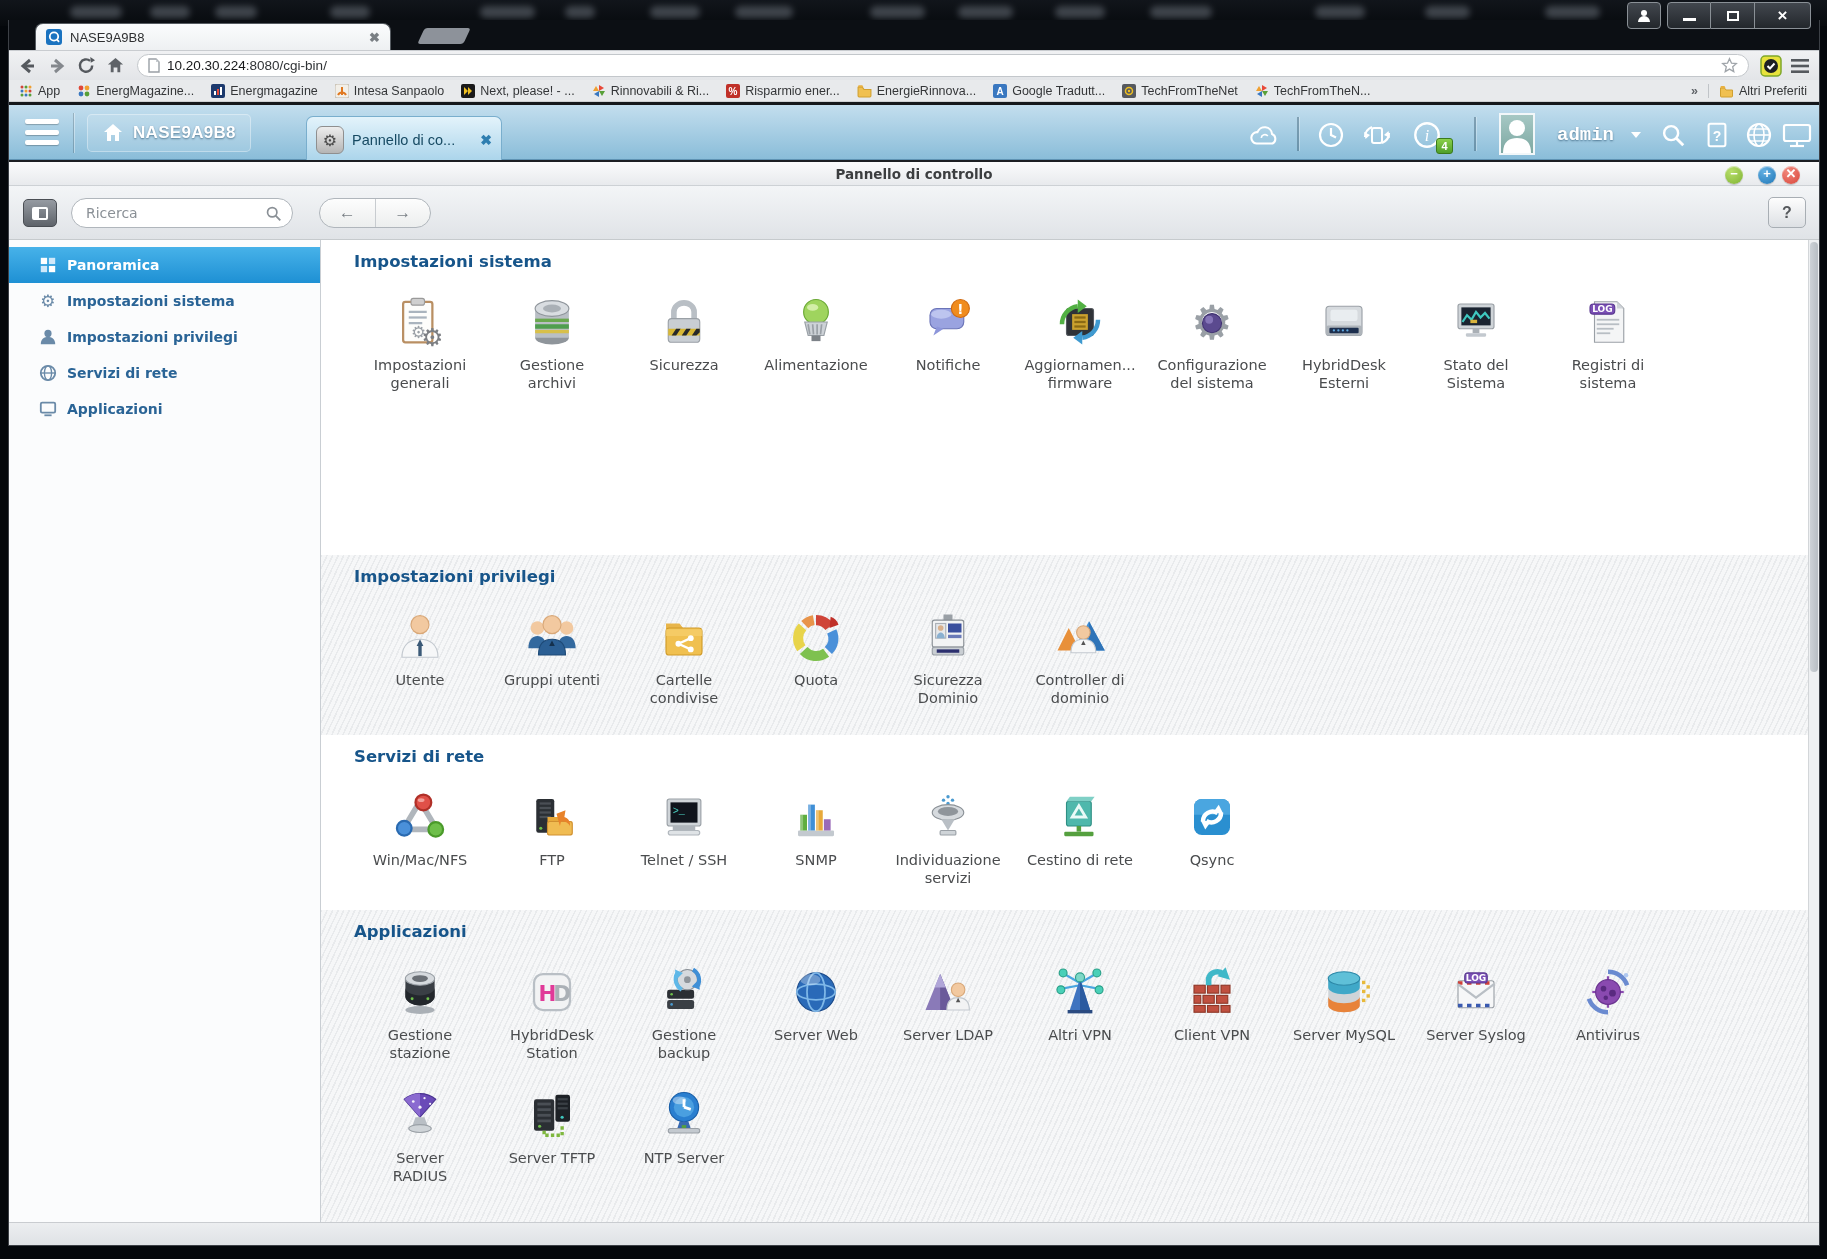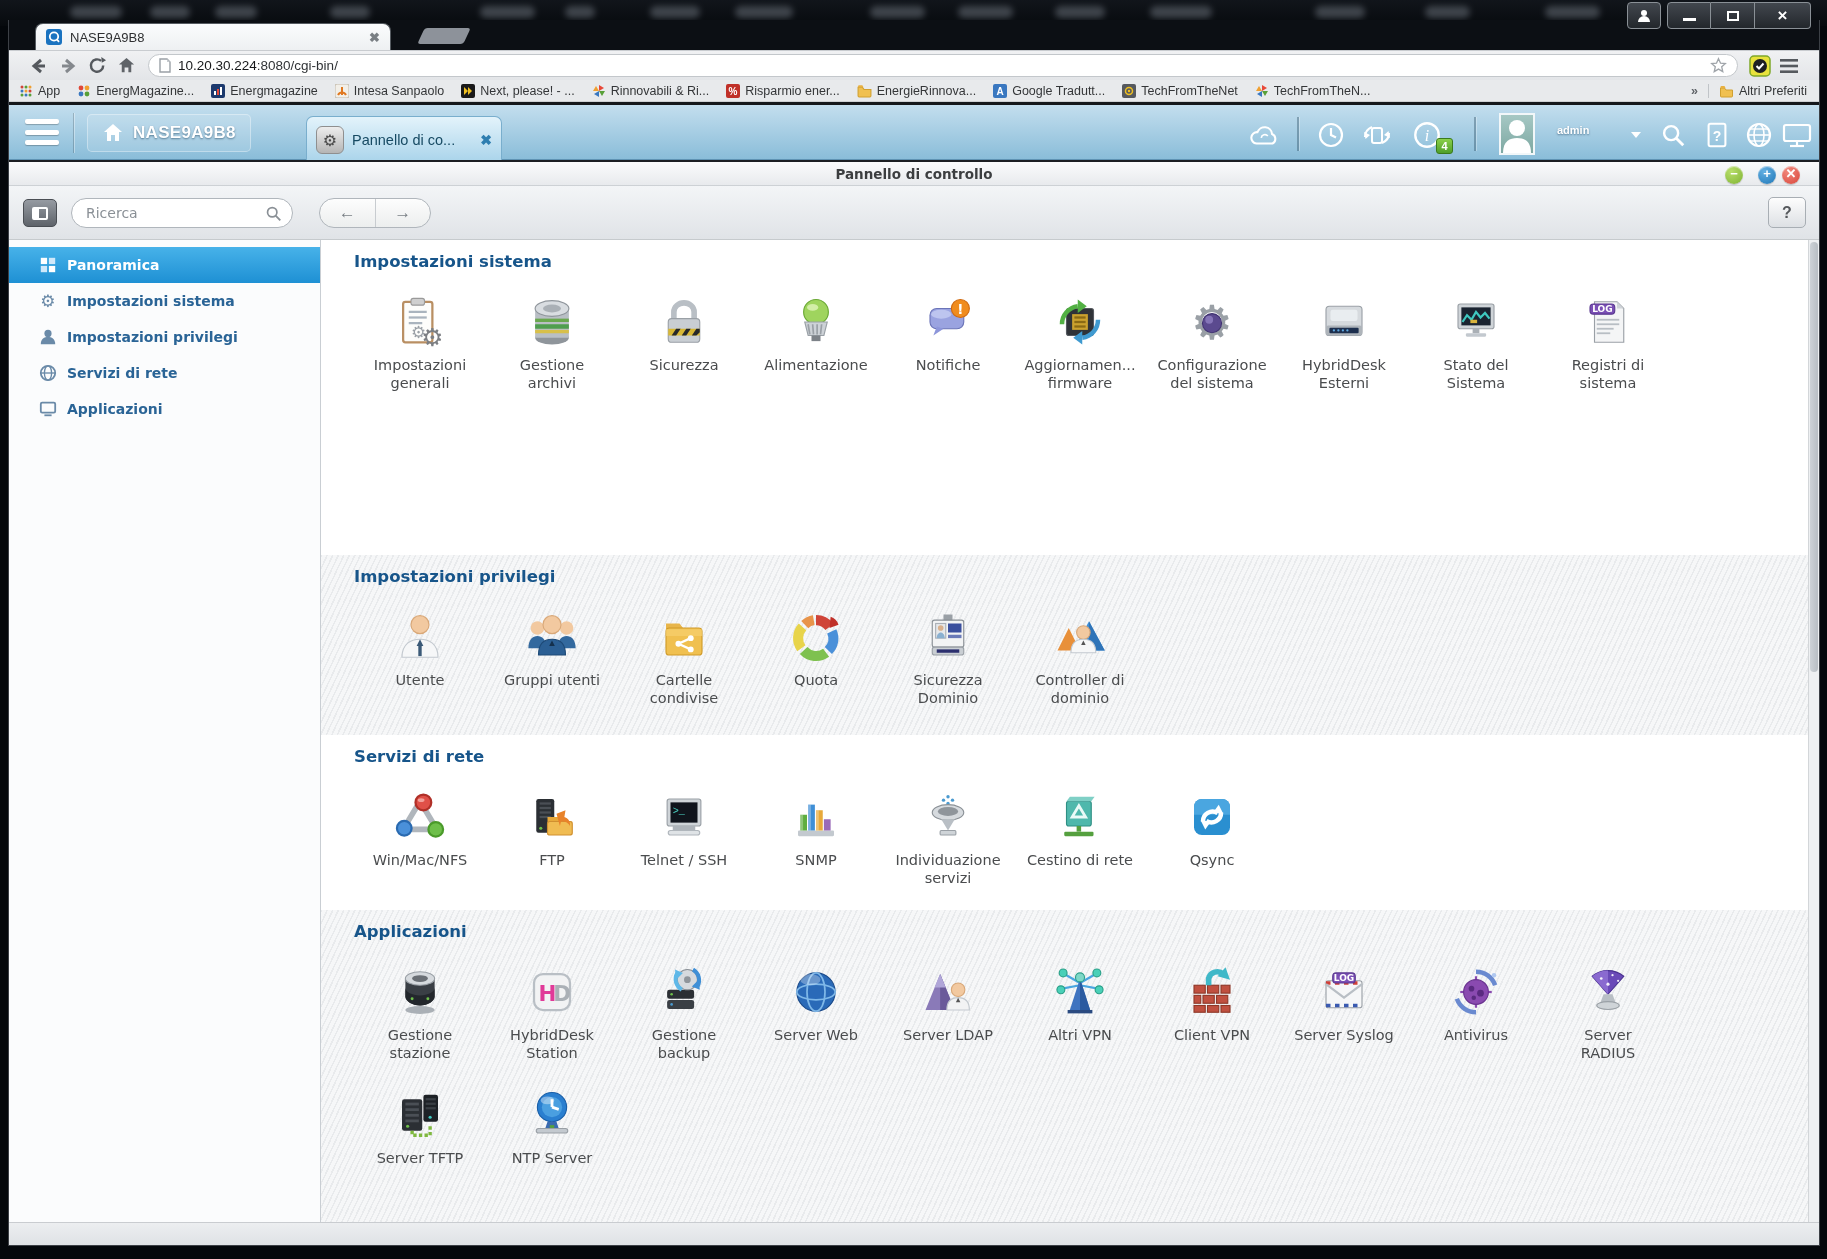--- a/index.html
+++ b/index.html
@@ -29,21 +29,21 @@
 
   
   #browser { position:absolute; left:8px; top:20px; width:1812px; height:1226px; border:1px solid #3c4046; border-top:none; background:#0c0f14; }
   #tabstrip { position:relative; height:30px; }
   #tab { position:absolute; left:26px; top:3px; width:356px; height:27px;
          background:linear-gradient(#fbfcfd,#eef0f2); border-radius:8px 8px 0 0;
          border:1px solid #565b61; border-bottom:none; display:flex; align-items:center; padding:0 10px; gap:8px; }
   #tab .title { font-size:13px; color:#2e2f31; flex:1; white-space:nowrap; overflow:hidden; }
   #tab .tab-close { color:#7a7f84; font-size:13px; font-weight:bold; cursor:default; }
   #newtab-btn { position:absolute; left:412px; top:8px; width:46px; height:16px; background:#9ba1a8; border-radius:3px; transform:skewX(-25deg); opacity:.9; }
-  #navbar { height:30px; background:linear-gradient(#f0f1f3,#e3e5e8); border-top:1px solid #c9ccd0; display:flex; align-items:center; padding:0 19px; gap:7px; }
+  #navbar { height:30px; background:linear-gradient(#f0f1f3,#e3e5e8); border-top:1px solid #c9ccd0; display:flex; align-items:center; padding:0 8px; gap:7px; }
   .navic { width:22px; height:22px; display:flex; align-items:center; justify-content:center; }
   #urlbox { flex:1; height:23px; background:#fff; border:1px solid #c3c7cb; border-radius:12px; display:flex; align-items:center; padding:0 10px; gap:7px; margin:0 4px; }
   #urlbox .url { font-size:13.5px; color:#303336; }
   #urlbox .url b { font-weight:normal; color:#17181a; }
   #bookmarks { height:22px; background:#e8eaec; border-bottom:1px solid #cdd0d3; display:flex; align-items:center; padding:0 10px; font-size:12.5px; color:#343638; }
   .bm { display:flex; align-items:center; gap:5px; margin-right:17px; white-space:nowrap; }
   .bm-right { margin-left:auto; display:flex; align-items:center; gap:10px; }
   .bm-sep { width:1px; height:14px; background:#c0c4c8; }
   .ic { display:inline-flex; line-height:0; }
 
@@ -59,21 +59,21 @@
   #qtab { position:absolute; left:297px; top:11px; width:196px; height:47px;
           background:linear-gradient(#e3f3fb,#a8d3ea); border:1px solid #79aecd; border-bottom:none; border-radius:7px 7px 0 0;
           display:flex; align-items:center; gap:8px; padding:0 9px; }
   #qtab .chip { width:28px; height:28px; border-radius:6px; background:linear-gradient(#ededed,#b5b5b5); border:1px solid #8f8f8f; display:flex; align-items:center; justify-content:center; font-size:16px; color:#4a4a4a; }
   #qtab .qtab-label { font-size:14.5px; color:#174a63; flex:1; white-space:nowrap; overflow:hidden; }
   #qtab .qtab-close { color:#2e7eb0; font-weight:bold; font-size:14px; }
   .hicon { position:absolute; top:15px; width:32px; height:30px; display:flex; align-items:center; justify-content:center; }
   .hsep { position:absolute; top:12px; width:2px; height:34px; background:rgba(30,60,80,.35); box-shadow:1px 0 0 rgba(255,255,255,.3); }
   #notif-badge { position:absolute; left:1427px; top:33px; width:17px; height:16px; background:linear-gradient(#8ad04a,#4f9f2a); border:1px solid #3a7a1a; border-radius:3px; color:#fff; font-size:11px; font-weight:bold; display:flex; align-items:center; justify-content:center; }
   #avatar { position:absolute; left:1490px; top:8px; width:36px; height:42px; background:linear-gradient(#a6c8c4,#7da8a2); border:2px solid #f2f7f9; }
-  #admin-label { position:absolute; left:1548px; top:19px; font-size:11px; font-weight:bold; color:#fff; text-shadow:0 1px 2px rgba(0,40,70,.5); }
+  #admin-label { position:absolute; left:1548px; top:19px; font-size:19px; font-weight:bold; color:#fff; text-shadow:0 1px 2px rgba(0,40,70,.5);font-family:Liberation Mono, monospace; }
   #admin-caret { position:absolute; left:1622px; top:27px; width:0; height:0; border-left:5px solid transparent; border-right:5px solid transparent; border-top:6px solid #fff; }
 
   
   #cp-titlebar { position:relative; height:26px; background:linear-gradient(#fafbfc,#e8eaed); border-top:2px solid #1c1f23; border-bottom:1px solid #cdd1d5; }
   #cp-title { position:absolute; left:0; right:0; top:4px; text-align:center; font-family:"DejaVu Sans", sans-serif; font-size:13.5px; font-weight:bold; color:#3c3e40; }
   .cbtn { position:absolute; top:4px; width:18px; height:18px; border-radius:50%; color:#fff; font-weight:bold; font-size:13px; line-height:16px; text-align:center; box-shadow:inset 0 1px 1px rgba(255,255,255,.6), 0 1px 1px rgba(0,0,0,.2); }
   #btn-collapse { right:76px; background:radial-gradient(circle at 35% 30%, #b8de6a, #7fb332); }
   #btn-expand   { right:43px; background:radial-gradient(circle at 35% 30%, #64b0e2, #1f77b8); }
   #btn-close    { right:19px; background:radial-gradient(circle at 35% 30%, #f2897d, #d8453a); }
 
@@ -989,20 +989,38 @@
                       </g>
                       <path d="M21 18 v-6 a8 8 0 0 1 13 -4" fill="none" stroke="#3fb8c8" stroke-width="5"></path>
                       <polygon points="36,2 40,13 29,10" fill="#3fb8c8"></polygon>
                     </svg>
                   </span>
                   <div class="lbl">Client VPN</div>
                 </div>
                 <div class="cell">
                   <span class="ic">
                     <svg width="54" height="54" viewBox="0 0 48 48">
+                      <path d="M10 12 v24 c0 3 6 6 14 6 c8 0 14 -3 14 -6 v-24 z" fill="#cfd4d8"></path>
+                      <path d="M10 28 c0 3 6 6 14 6 c8 0 14 -3 14 -6 v8 c0 3 -6 6 -14 6 c-8 0 -14 -3 -14 -6 z" fill="#e8833a"></path>
+                      <path d="M10 12 c0 3 6 6 14 6 c8 0 14 -3 14 -6 v8 c0 3 -6 6 -14 6 c-8 0 -14 -3 -14 -6 z" fill="#3fa8c8"></path>
+                      <ellipse cx="24" cy="12" rx="14" ry="6" fill="#5fc0d8" stroke="#2a88a8"></ellipse>
+                      <g fill="#e8b93a">
+                        <rect x="40" y="14" width="3" height="3"></rect>
+                        <rect x="44" y="18" width="3" height="3"></rect>
+                        <rect x="40" y="22" width="3" height="3"></rect>
+                        <rect x="44" y="26" width="3" height="3"></rect>
+                        <rect x="40" y="30" width="3" height="3"></rect>
+                      </g>
+                    </svg>
+                  </span>
+                  <div class="lbl">Server MySQL</div>
+                </div>
+                <div class="cell">
+                  <span class="ic">
+                    <svg width="54" height="54" viewBox="0 0 48 48">
                       <rect x="8" y="14" width="32" height="24" rx="2" fill="#f6f7f8" stroke="#9aa0a6"></rect>
                       <line x1="8" y1="16" x2="40" y2="16" stroke="#d04038" stroke-width="3" stroke-dasharray="4 4"></line>
                       <line x1="8" y1="36" x2="40" y2="36" stroke="#3a5ab0" stroke-width="3" stroke-dasharray="4 4"></line>
                       <path d="M8 17 l16 12 16 -12" fill="none" stroke="#b9bfc5" stroke-width="2"></path>
                       <rect x="14" y="7" width="20" height="9" rx="3" fill="#7a4fb5" stroke="#5a3990"></rect>
                       <text x="24" y="14.5" text-anchor="middle" font-size="8" fill="#fff" font-weight="bold">LOG</text>
                     </svg>
                   </span>
                   <div class="lbl">Server Syslog</div>
                 </div>

